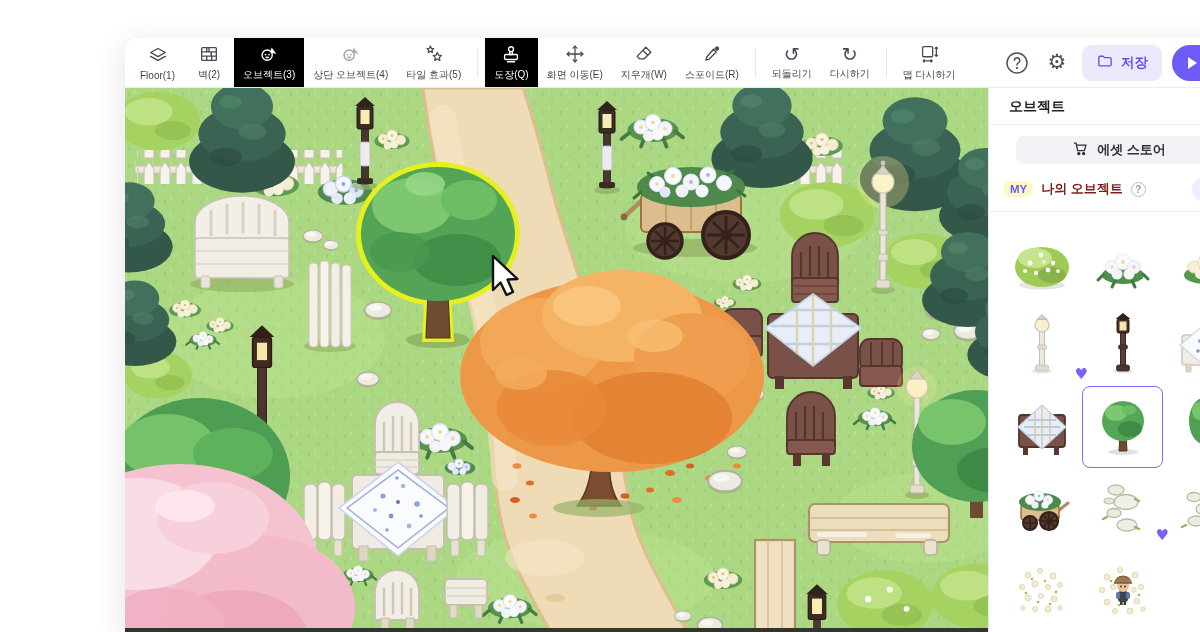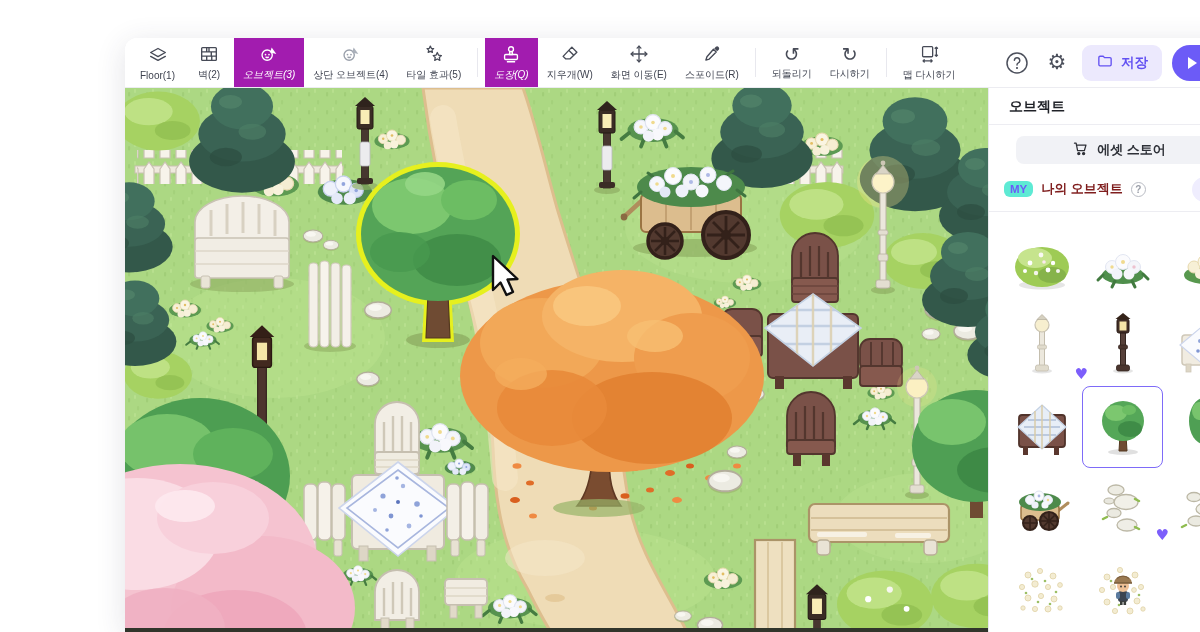--- a/index.html
+++ b/index.html
@@ -12,21 +12,21 @@
          background:#fff; border-top-left-radius:12px; overflow:hidden;
          box-shadow:0 6px 30px rgba(50,50,80,.14); }
 
   
   .toolbar { position:relative; height:50px; background:#fff; display:flex; align-items:stretch;
              border-bottom:1px solid #ececf1; padding-left:6px; }
   .tool { display:flex; flex-direction:column; align-items:center; justify-content:center;
           gap:3px; padding:0 9px; min-width:50px; color:#474b57; cursor:pointer; }
   .tool .lbl { font-size:10px; color:#3f4350; white-space:nowrap;text-align:right; }
   .tool svg { display:block; }
-  .tool.sel { background:#a21caf; color:#fff;font-style:italic; }
+  .tool.sel { background:#000000; color:#fff; }
   .tool.sel .lbl { color:#fff; }
   .tb-div { width:1px; background:#e8e8ee; margin:10px 7px; }
   .uic { font-size:19px; line-height:19px; font-family:"DejaVu Sans",sans-serif; }
 
   .tb-right { margin-left:auto; display:flex; align-items:center; gap:10px; padding-right:2px; }
   .circ-btn { width:30px; height:30px; border-radius:50%; display:flex; align-items:center;
               justify-content:center; color:#4c505c; cursor:pointer; }
   .save-btn { height:36px; padding:0 14px; border-radius:9px; background:#ECE9FD; color:#6352F2;
               display:flex; align-items:center; gap:7px; font-size:13.5px; font-weight:700; cursor:pointer; }
   .play-btn { height:36px; width:86px; border-radius:18px; background:#6C5BF7; color:#fff;
@@ -41,21 +41,21 @@
   .canvas-wrap svg { display:block; }
 
   
   .panel { width:272px; background:#fff; border-left:1px solid #e9e9ee; overflow:hidden; position:relative; }
   .panel-title { padding:10px 0 0 20px; height:36px; font-size:14px; font-weight:700; color:#1f2127; }
   .p-div { border:none; border-top:1px solid #ededf2; }
   .asset-btn { margin:11px 0 0 27px; width:206px; height:28px; border-radius:8px; background:#f1f2f6;
                display:flex; align-items:center; justify-content:center; gap:8px; font-size:13px;
                font-weight:600; color:#2e3138; cursor:pointer; }
   .my-row { margin:15px 12px 0 15px; height:20px; display:flex; align-items:center; gap:8px; }
-  .my-badge { background:#5eead4; color:#6C5BF7; font-size:11.5px; font-weight:800;
+  .my-badge { background:#fef9c3; color:#6C5BF7; font-size:11.5px; font-weight:800;
               padding:2px 6px; border-radius:6px; }
   .my-label { font-size:13px; font-weight:700; color:#7f1d1d; }
   .q-ic { width:15px; height:15px; border-radius:50%; border:1.3px solid #b9bcc4; color:#9a9ea8;
           font-size:10px; font-weight:700; display:flex; align-items:center; justify-content:center; }
   .add-btn { margin-left:auto; background:#EFEDFE; color:#6C5BF7; font-size:12.5px; font-weight:700;
              padding:4px 10px; border-radius:13px; white-space:nowrap; cursor:pointer; }
   .grid { margin:10px 0 0 12px; display:grid; grid-template-columns:repeat(3,81px); grid-auto-rows:82px; }
   .cell { position:relative; display:flex; align-items:center; justify-content:center; cursor:pointer; }
   .cell.selected { border:1.6px solid #7E6BF8; border-radius:8px; background:#fff; }
   .heart { position:absolute; right:-6px; bottom:3px; color:#7C5EFB; font-size:15px;
@@ -134,36 +134,36 @@
               <path d="M10.8 9.3 10.2 12.6 H13.8 L13.2 9.3"></path>
           <rect x="5" y="12.6" width="14" height="5.4" rx="1.3"></rect>
               <path d="M7.5 20.4 H16.5"></path>
         </svg>
           </span>
       <span class="lbl">도장(Q)</span>
     </div>
 
     <div class="tool">
       <span>
+        <svg width="22" height="22" viewBox="0 0 24 24" fill="none" stroke="currentColor" stroke-width="1.4" stroke-linecap="round" stroke-linejoin="round">
+          <path d="M12 3.5 V20.5 M3.5 12 H20.5"></path>
+          <path d="M9.9 5.6 12 3.5 14.1 5.6 M9.9 18.4 12 20.5 14.1 18.4 M5.6 9.9 3.5 12 5.6 14.1 M18.4 9.9 20.5 12 18.4 14.1"></path>
+        </svg>
+          </span>
+      <span class="lbl">화면 이동(E)</span>
+    </div>
+
+    <div class="tool">
+      <span>
         <svg width="22" height="22" viewBox="0 0 24 24" fill="none" stroke="currentColor" stroke-width="1.5" stroke-linejoin="round">
           <path d="M14 4.5 19.5 10 12.2 17.3 H7.2 L4.5 14.6 Z"></path>
               <path d="M10.6 7.9 16.1 13.4"></path>
         </svg>
           </span>
       <span class="lbl">지우개(W)</span>
-    </div>
-
-    <div class="tool">
-      <span>
-        <svg width="22" height="22" viewBox="0 0 24 24" fill="none" stroke="currentColor" stroke-width="1.4" stroke-linecap="round" stroke-linejoin="round">
-          <path d="M12 3.5 V20.5 M3.5 12 H20.5"></path>
-          <path d="M9.9 5.6 12 3.5 14.1 5.6 M9.9 18.4 12 20.5 14.1 18.4 M5.6 9.9 3.5 12 5.6 14.1 M18.4 9.9 20.5 12 18.4 14.1"></path>
-        </svg>
-          </span>
-      <span class="lbl">화면 이동(E)</span>
     </div>
 
     <div class="tool">
       <span>
         <svg width="22" height="22" viewBox="0 0 24 24" fill="none" stroke="currentColor" stroke-width="1.5" stroke-linejoin="round">
           <path d="M16.2 4.1 a2.3 2.3 0 0 1 3.2 3.2 L17.6 9.1 14.4 5.9 Z" fill="currentColor" stroke="none"></path>
           <path d="M13.6 6.9 16.6 9.9 9 17.5 5.3 18.7 6.5 15 Z"></path>
         </svg>
           </span>
       <span class="lbl">스포이드(R)</span>

